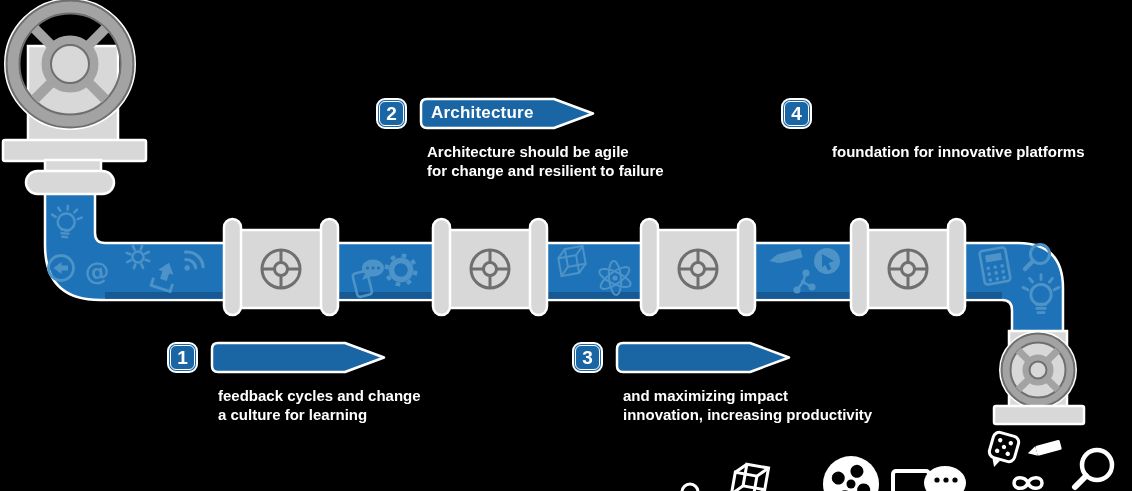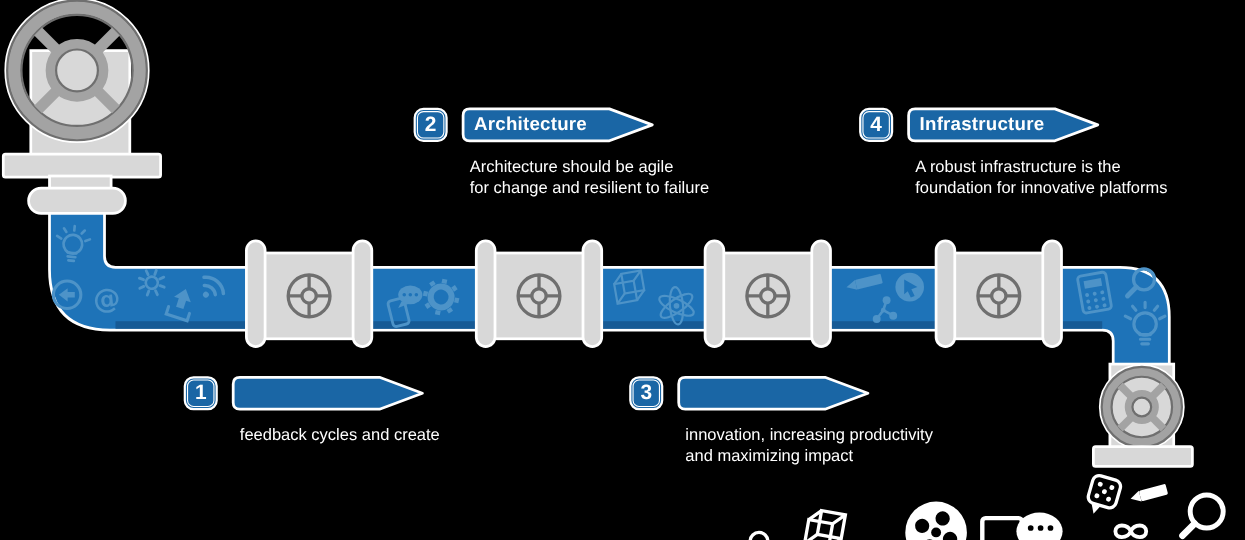--- a/index.html
+++ b/index.html
@@ -24,21 +24,21 @@
     color:var(--text_white,#fff);font-weight:bold;font-size:19px;z-index:1;
   }
   .banner{position:absolute;left:42px;top:-1px;width:178px;height:21px;}
   .banner svg{display:block;width:178px;height:33px;overflow:visible;}
   .banner .label{
     position:absolute;left:13px;top:0;height:33px;line-height:32px;
     color:var(--text_white,#fff);font-weight:bold;font-size:17px;letter-spacing:.2px;
   }
   .desc{
     position:absolute;left:51px;top:44px;color:var(--text_white,#fff);
-    font-size:15px;font-weight:normal;line-height:19px;white-space:nowrap;
+    font-size:15px;font-weight:bold;line-height:19px;white-space:nowrap;
   }
 </style>
 </head>
 <body>
 
 <div class="canvas">
 
   <svg width="1132" height="491" viewBox="0 0 1132 491" xmlns="http://www.w3.org/2000/svg">
 
     <defs>
@@ -300,21 +300,22 @@
   <div class="stage" style="left:167px;top:342px">
     <div class="badge">
       <span>1</span>
     </div>
     <div class="banner">
       <svg viewBox="0 0 178 33">
         <path d="M9,2 H136 L175,16.5 L136,31 H9 Q3,31 3,25 V8 Q3,2 9,2 Z" style="fill:var(--banner_blue,#1a66a5);stroke:#fff;stroke-width:2.5;stroke-linejoin:round"></path>
       </svg>
     </div>
     <div class="desc">
-      <div>feedback cycles and create</div>
+      <div>feedback cycles and change</div>
+      <div>a culture for learning</div>
     </div>
   </div>
 
   <div class="stage" style="left:376px;top:98px">
     <div class="badge">
       <span>2</span>
     </div>
     <div class="banner">
       <svg viewBox="0 0 178 33">
         <path d="M9,2 H136 L175,16.5 L136,31 H9 Q3,31 3,25 V8 Q3,2 9,2 Z" style="fill:var(--banner_blue,#1a66a5);stroke:#fff;stroke-width:2.5;stroke-linejoin:round"></path>
@@ -331,35 +332,28 @@
   <div class="stage" style="left:572px;top:342px">
     <div class="badge">
       <span>3</span>
     </div>
     <div class="banner">
       <svg viewBox="0 0 178 33">
         <path d="M9,2 H136 L175,16.5 L136,31 H9 Q3,31 3,25 V8 Q3,2 9,2 Z" style="fill:var(--banner_blue,#1a66a5);stroke:#fff;stroke-width:2.5;stroke-linejoin:round"></path>
       </svg>
     </div>
     <div class="desc">
+      <div>and maximizing impact</div>
       <div>innovation, increasing productivity</div>
-      <div>and maximizing impact</div>
     </div>
   </div>
 
   <div class="stage" style="left:781px;top:98px">
     <div class="badge">
       <span>4</span>
     </div>
-    <div class="banner">
-      <svg viewBox="0 0 178 33">
-        <path d="M9,2 H136 L175,16.5 L136,31 H9 Q3,31 3,25 V8 Q3,2 9,2 Z" style="fill:var(--banner_blue,#1a66a5);stroke:#fff;stroke-width:2.5;stroke-linejoin:round"></path>
-      </svg>
-      <span class="label">Infrastructure</span>
-    </div>
     <div class="desc">
-      <div>A robust infrastructure is the</div>
       <div>foundation for innovative platforms</div>
       <div></div>
     </div>
   </div>
 
 </div>
 
 </body></html>

